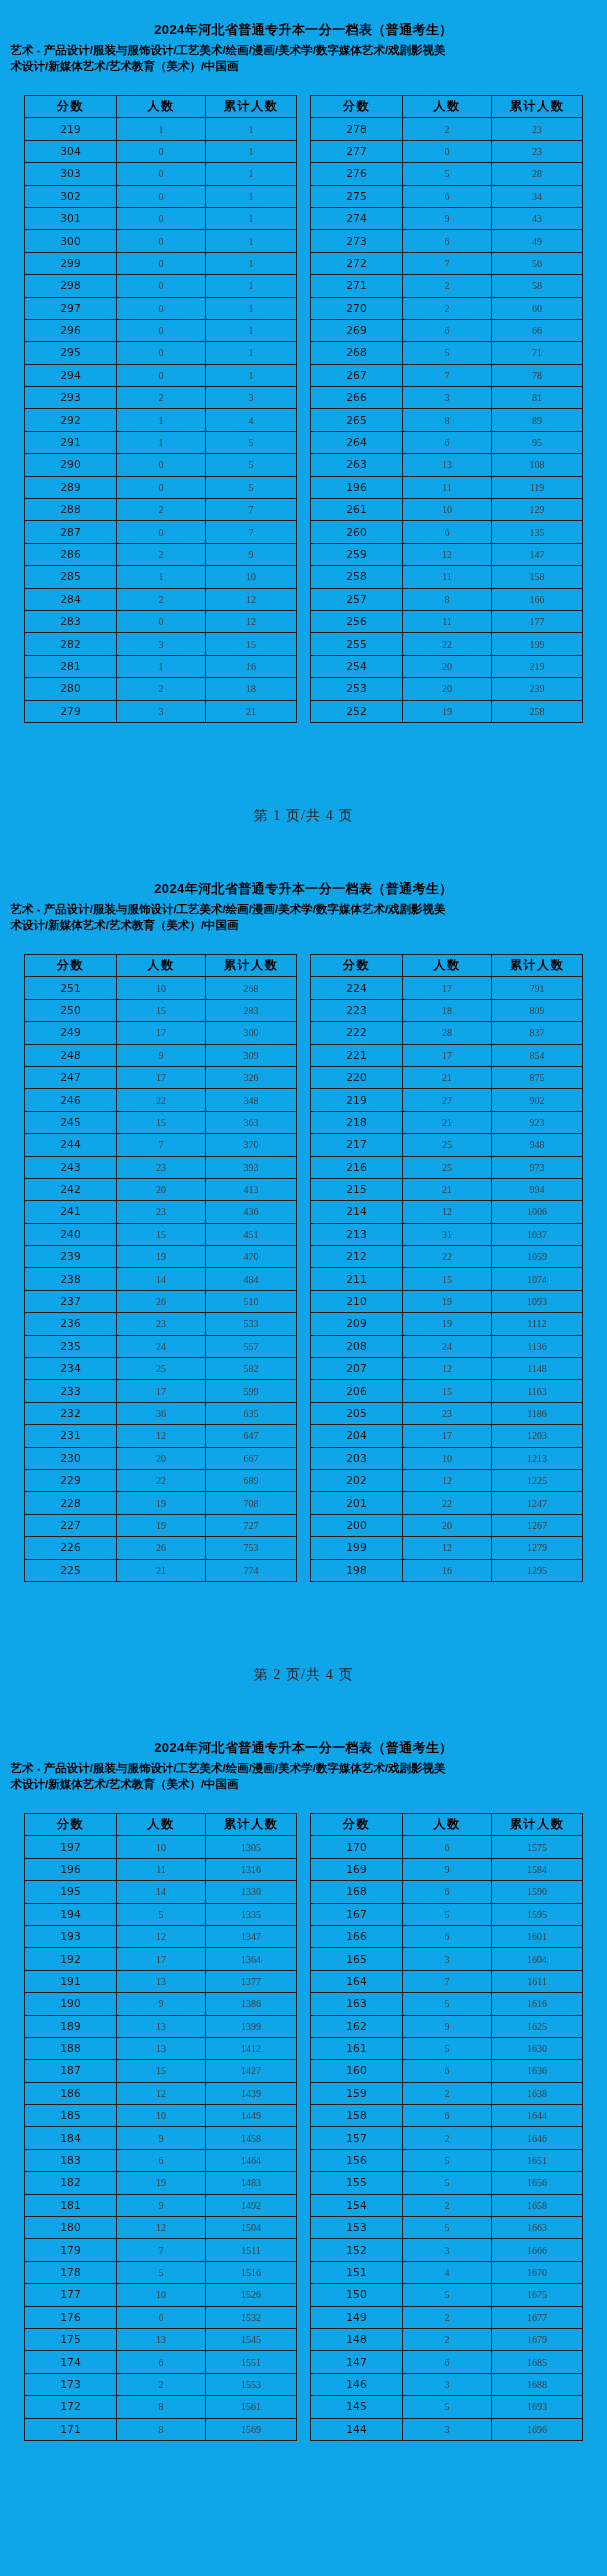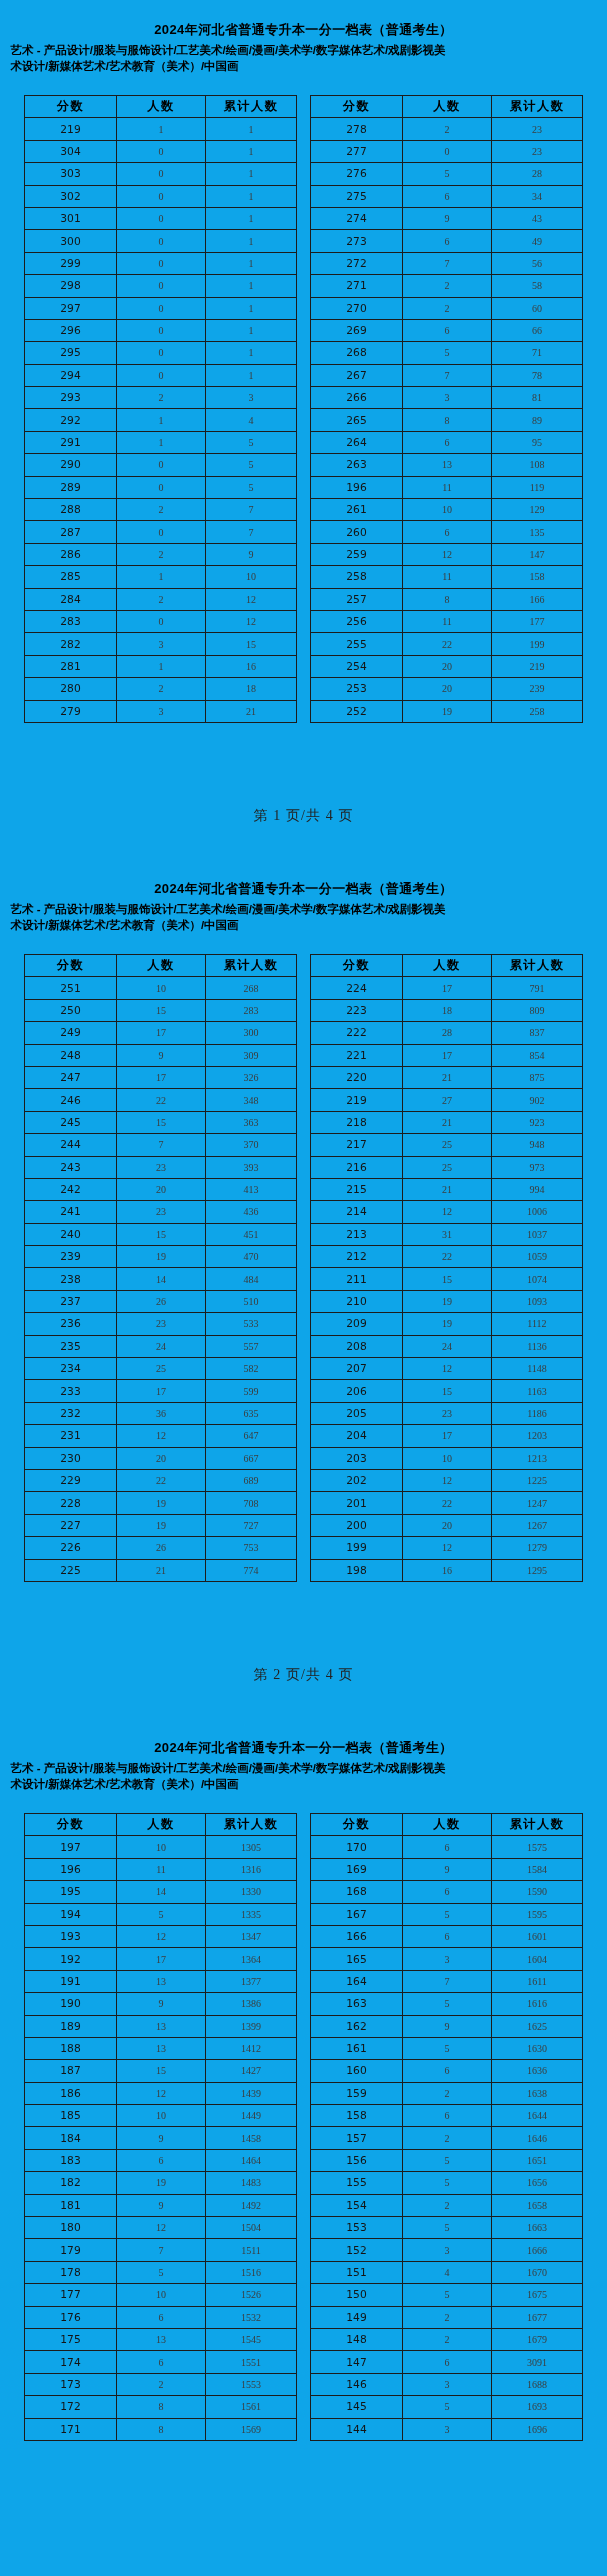--- a/index.html
+++ b/index.html
@@ -1151,21 +1151,21 @@
 
   <tr>
     <td class="score">148</td>
     <td class="count">2</td>
     <td class="cum">1679</td>
   </tr>
 
   <tr>
     <td class="score">147</td>
     <td class="count">6</td>
-    <td class="cum">3091</td>
+    <td class="cum">1685</td>
   </tr>
 
   <tr>
     <td class="score">146</td>
     <td class="count">3</td>
     <td class="cum">1688</td>
   </tr>
 
   <tr>
     <td class="score">145</td>

